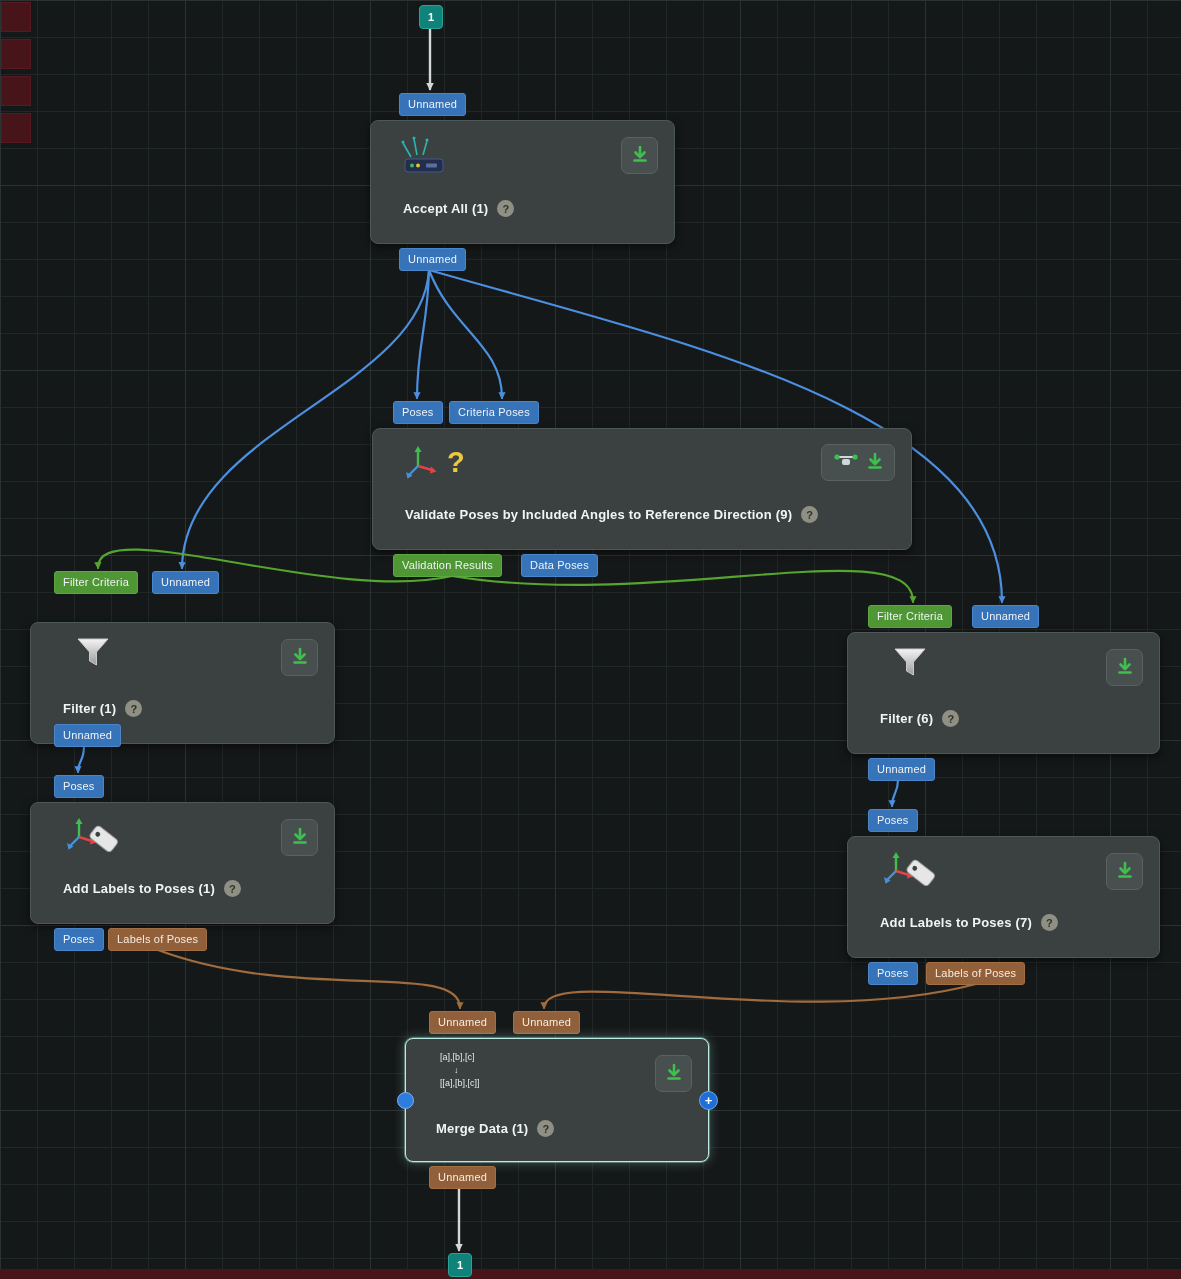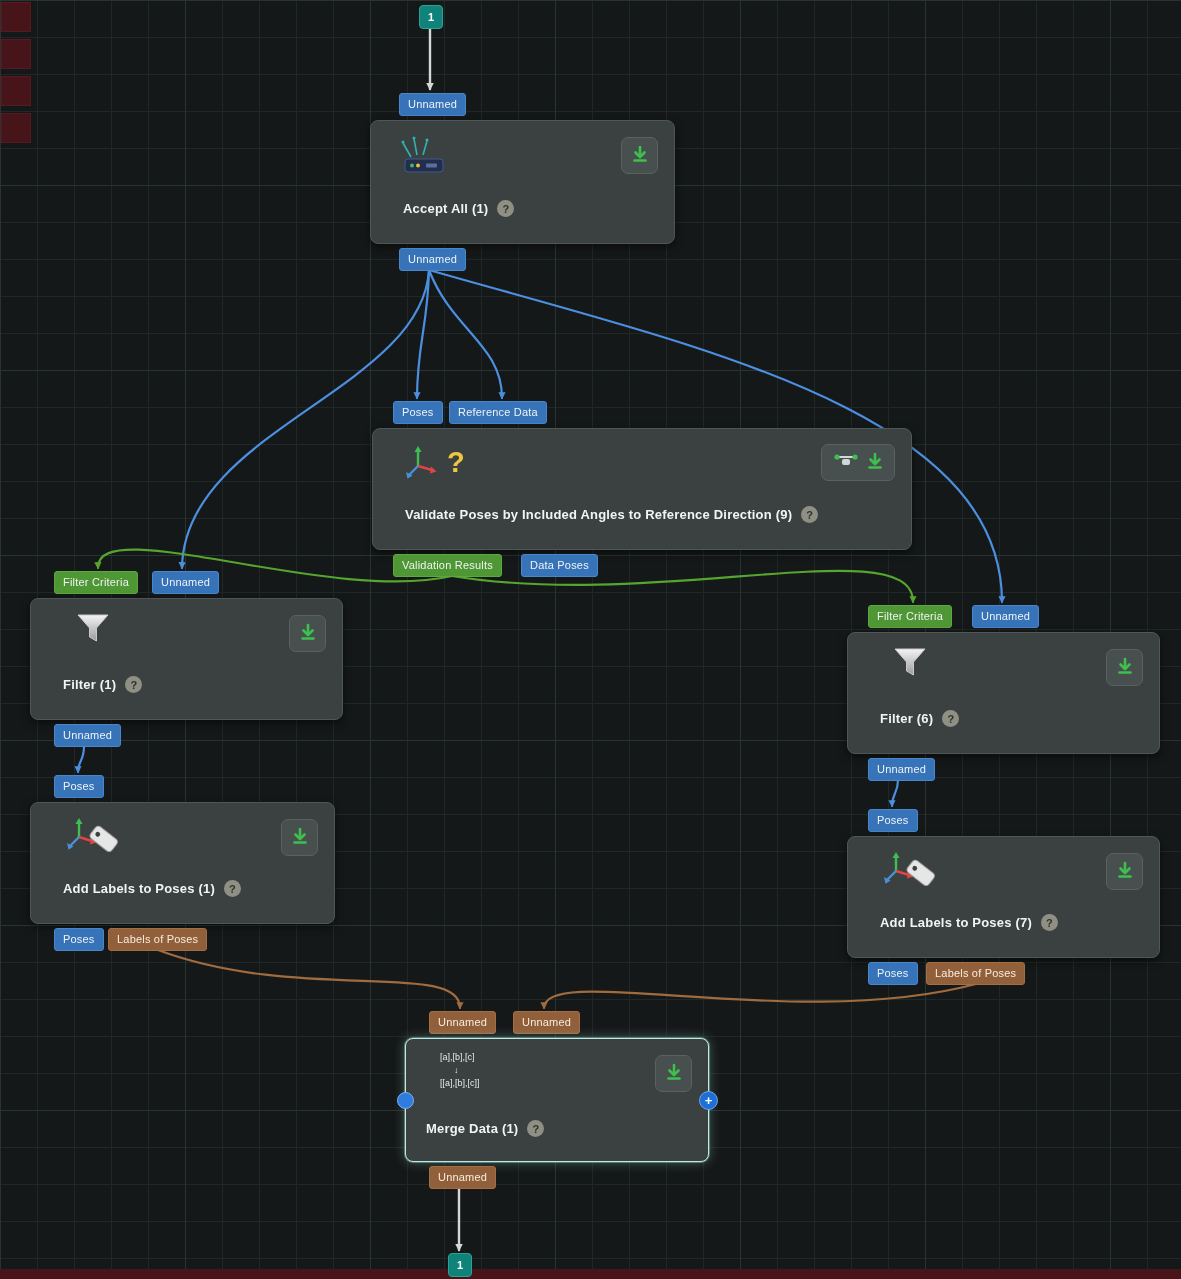--- a/index.html
+++ b/index.html
@@ -137,21 +137,21 @@
       </span>
     </button>
     <div class="title-row" style="left:32px;bottom:26px;">
       <span class="node-title">Accept All (1)</span>
       <button class="help">?</button>
     </div>
   </div>
   <div class="tag blue" style="left:399px;top:248px;">Unnamed</div>
 
   <div class="tag blue" style="left:393px;top:401px;">Poses</div>
-  <div class="tag blue" style="left:449px;top:401px;">Reference Data</div>
+  <div class="tag blue" style="left:449px;top:401px;">Criteria Poses</div>
   <div class="node" style="left:372px;top:428px;width:538px;height:120px;">
     <div class="node-icon" style="left:30px;top:14px;">
       <svg width="38" height="38" viewBox="0 0 38 38">
         <line x1="15" y1="23" x2="15" y2="8" stroke="#3fbf4e" stroke-width="2.4"></line>
         <polygon points="11.5,9 18.5,9 15,3" fill="#3fbf4e"></polygon>
         <line x1="15" y1="23" x2="29" y2="27" stroke="#e04545" stroke-width="2.4"></line>
         <polygon points="28,23.5 27,30.5 33.5,28.5" fill="#e04545"></polygon>
         <line x1="15" y1="23" x2="6" y2="32" stroke="#4a90d9" stroke-width="2.4"></line>
         <polygon points="9.5,32.5 3,29 4.5,35.8" fill="#4a90d9"></polygon>
       </svg>
@@ -177,21 +177,21 @@
     <div class="title-row" style="left:32px;bottom:26px;">
       <span class="node-title">Validate Poses by Included Angles to Reference Direction (9)</span>
       <button class="help">?</button>
     </div>
   </div>
   <div class="tag green" style="left:393px;top:554px;">Validation Results</div>
   <div class="tag blue" style="left:521px;top:554px;">Data Poses</div>
 
   <div class="tag green" style="left:54px;top:571px;">Filter Criteria</div>
   <div class="tag blue" style="left:152px;top:571px;">Unnamed</div>
-  <div class="node" style="left:30px;top:598px;width:303px;height:120px;padding-left:8px;">
+  <div class="node" style="left:30px;top:622px;width:303px;height:120px;">
     <div class="node-icon" style="left:44px;top:12px;">
       <svg width="36" height="36" viewBox="0 0 36 36">
         <defs>
           <linearGradient id="fg1" x1="0" y1="0" x2="0" y2="1">
             <stop offset="0" stop-color="#f4f4f4"></stop>
               <stop offset="1" stop-color="#9b9b9b"></stop>
           </linearGradient>
         </defs>
         <path d="M3 4 H33 L21.5 17 V30 L14.5 26 V17 Z" fill="url(#fg1)" stroke="#c9c9c9" stroke-width="1"></path>
       </svg>
@@ -318,21 +318,21 @@
     </div>
     <button class="dl-btn sq" style="right:16px;top:16px;">
       <span>
         <svg width="18" height="18" viewBox="0 0 18 18" fill="none">
           <path d="M9 2 V10" stroke="#3FBF4E" stroke-width="2.6" stroke-linecap="round"></path>
           <path d="M4.5 7.5 L9 12 L13.5 7.5" stroke="#3FBF4E" stroke-width="2.6" stroke-linecap="round" stroke-linejoin="round"></path>
           <path d="M3.5 15.5 H14.5" stroke="#3FBF4E" stroke-width="2.6" stroke-linecap="round"></path>
         </svg>
       </span>
     </button>
-    <div class="title-row" style="left:20px;bottom:24px;">
+    <div class="title-row" style="left:30px;bottom:24px;">
       <span class="node-title">Merge Data (1)</span>
       <button class="help">?</button>
     </div>
     <div class="handle-dot" style="left:-9px;top:53px;"></div>
     <div class="handle-plus" style="right:-10px;top:52px;">+</div>
   </div>
   <div class="tag brown" style="left:429px;top:1166px;">Unnamed</div>
 
 </div>
 

